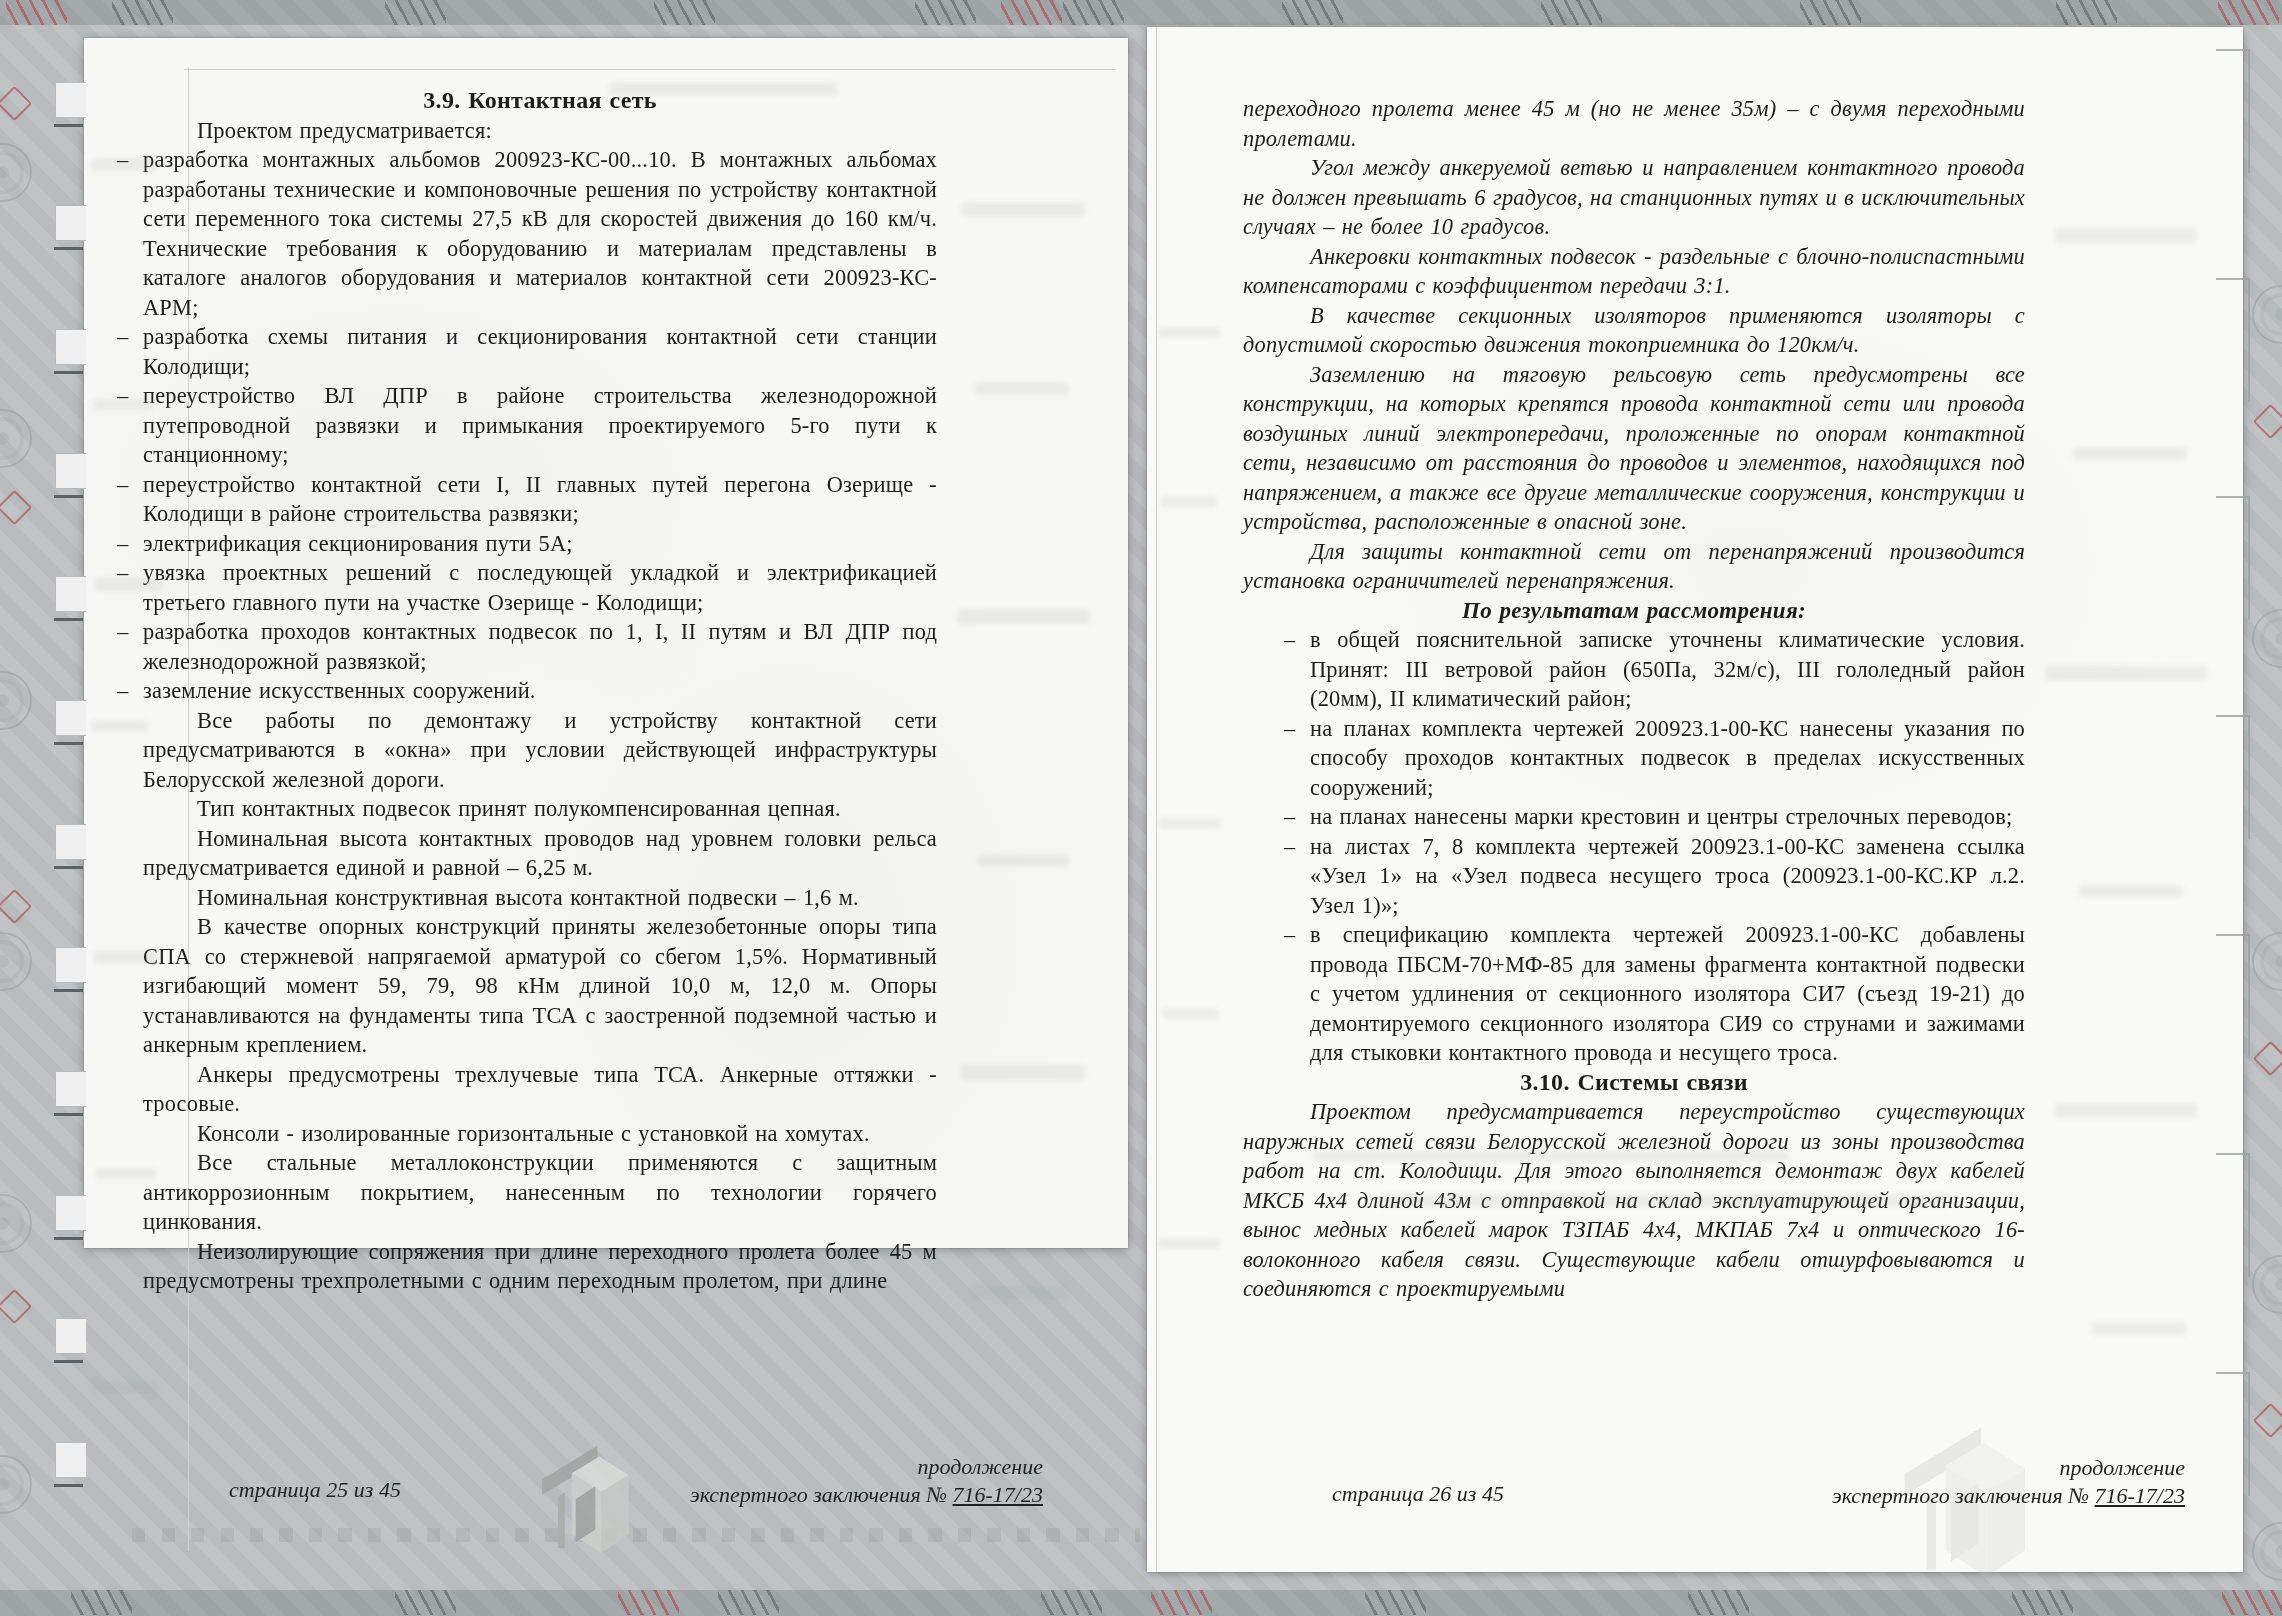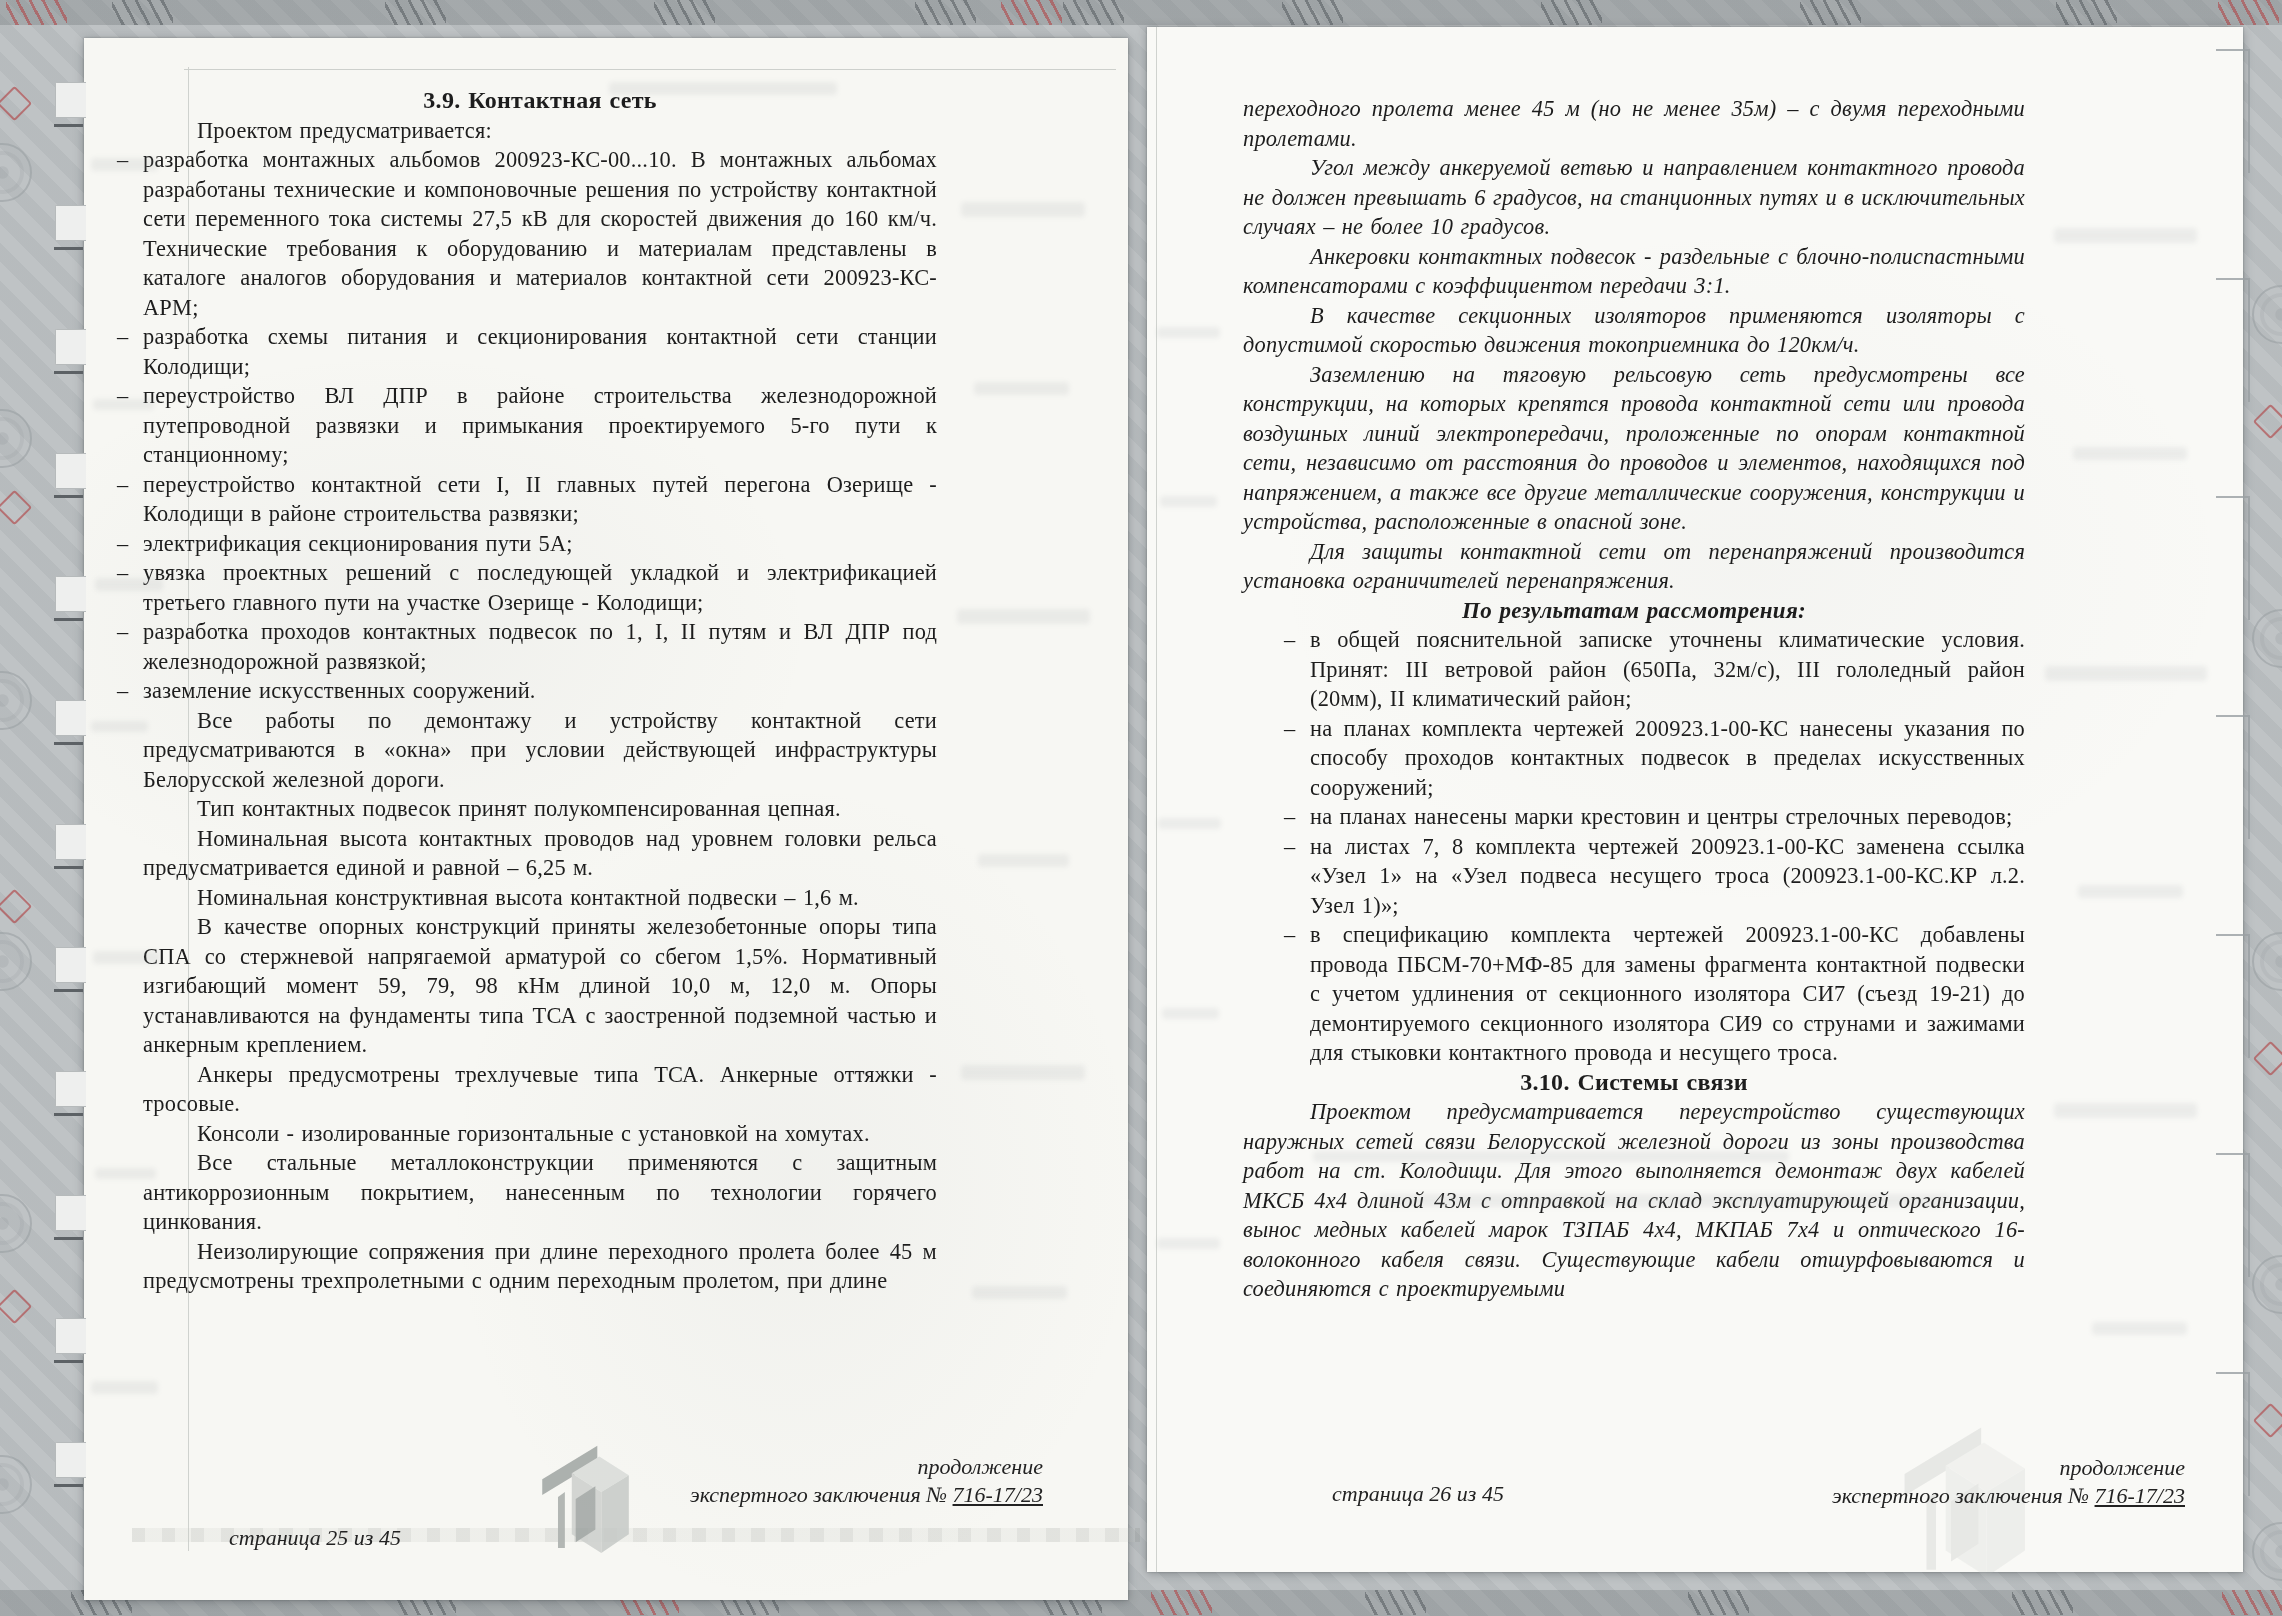--- a/index.html
+++ b/index.html
@@ -6,21 +6,21 @@
   body {
     width:2283px; height:1617px; position:relative; overflow:hidden;
     font-family:"Liberation Serif","DejaVu Serif",serif;
     background-color:#bcc0c2;
     background-image:
       linear-gradient(180deg, rgba(95,101,105,.28) 0 25px, rgba(95,101,105,0) 25px 1590px, rgba(95,101,105,.28) 1590px),
       repeating-linear-gradient(45deg, rgba(255,255,255,.05) 0 13.3px, rgba(100,106,110,.06) 13.3px 27px);
   }
   .page { position:absolute; background:#f7f7f3; z-index:1;
     box-shadow:0 1.9px 9.5px rgba(40,45,50,.35), 0 0 1.9px rgba(60,65,70,.4); }
-  .page-left  { left:84px;  top:38px; width:1044px; height:1562px;
+  .page-left  { left:84px;  top:38px; width:1044px; height:1210px;
     background-image:
       radial-gradient(ellipse 590px 399px at 30% 38%, rgba(150,155,158,.08), transparent 70%),
       radial-gradient(ellipse 495px 590px at 68% 74%, rgba(150,155,158,.07), transparent 70%); }
   .page-right { left:1147px; top:27px; width:1096px; height:1545px; background:#f9f9f6;
     background-image: radial-gradient(ellipse 666px 476px at 55% 35%, rgba(150,155,158,.05), transparent 72%); }
 
   .content { position:absolute; color:#1d1d1d; }
   .content-left  { left:59px;  top:48px; width:794px; }
   .content-right { left:96px; top:67px; width:782px; }
 
@@ -97,21 +97,21 @@
     <p class="para">Тип контактных подвесок принят полукомпенсированная цепная.</p>
     <p class="para">Номинальная высота контактных проводов над уровнем головки рельса предусматривается единой и равной – 6,25 м.</p>
     <p class="para">Номинальная конструктивная высота контактной подвески – 1,6 м.</p>
     <p class="para">В качестве опорных конструкций приняты железобетонные опоры типа СПА со стержневой напрягаемой арматурой со сбегом 1,5%. Нормативный изгибающий момент 59, 79, 98 кНм длиной 10,0 м, 12,0 м. Опоры устанавливаются на фундаменты типа ТСА с заостренной подземной частью и анкерным креплением.</p>
     <p class="para">Анкеры предусмотрены трехлучевые типа ТСА. Анкерные оттяжки - тросовые.</p>
     <p class="para">Консоли - изолированные горизонтальные с установкой на хомутах.</p>
     <p class="para">Все стальные металлоконструкции применяются с защитным антикоррозионным покрытием, нанесенным по технологии горячего цинкования.</p>
     <p class="para">Неизолирующие сопряжения при длине переходного пролета более 45 м предусмотрены трехпролетными с одним переходным пролетом, при длине</p>
   </div>
 
-  <div class="pnum" style="left:145px; top:1439px;margin-top:48px;">страница 25 из 45</div>
+  <div class="pnum" style="left:145px; top:1439px;">страница 25 из 45</div>
 
   <div class="logo-box" style="left:454px; top:1396px;">
     <svg width="99" height="120" viewBox="0 0 100 122">
       <polygon points="4,46 60,12 60,28 4,62" fill="#a0a5a3"></polygon>
       <polygon points="20,64 27,59 27,116 20,116" fill="#a8adaa"></polygon>
       <polygon points="34,40 62,23 92,42 64,59" fill="#d9dcd9"></polygon>
       <polygon points="92,42 92,102 64,121 64,59" fill="#c6cac7"></polygon>
       <polygon points="34,40 64,59 64,121 34,102" fill="#cdd0cd"></polygon>
       <polygon points="38,66 58,53 58,97 38,110" fill="#9fa4a2"></polygon>
     </svg>

